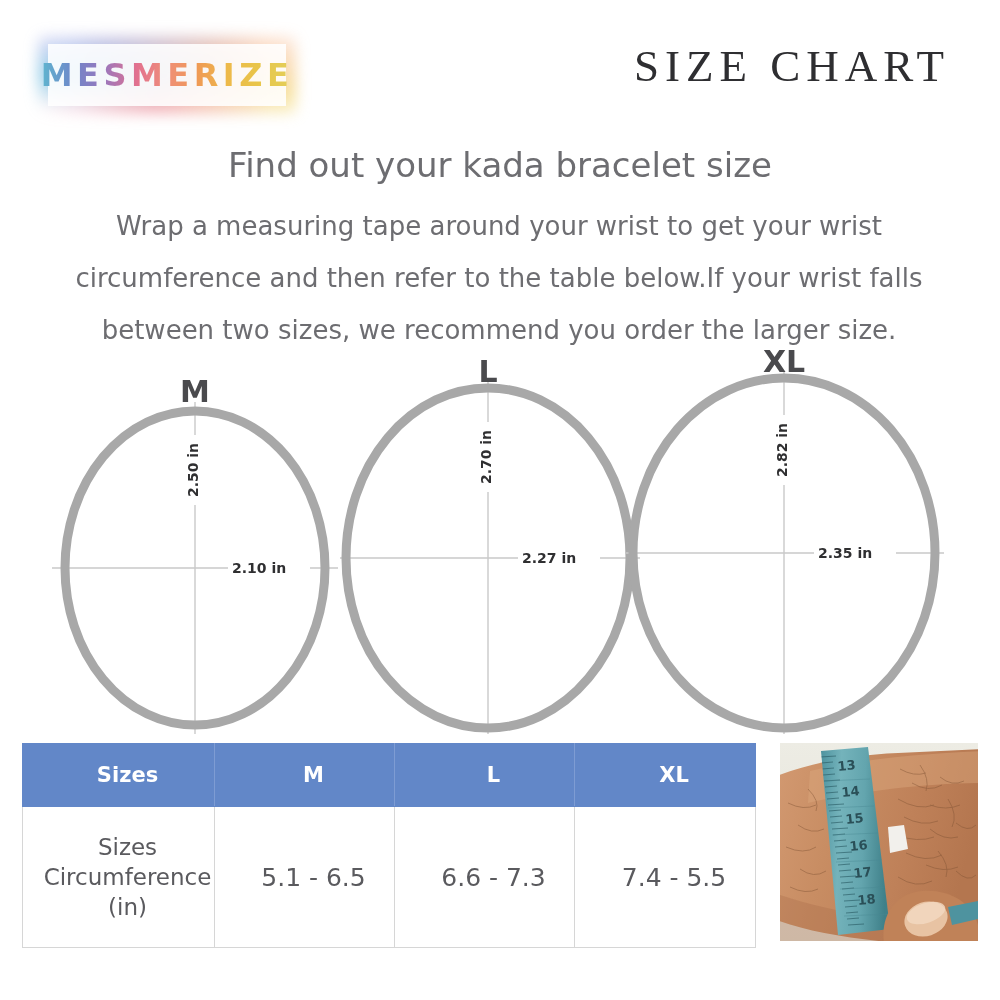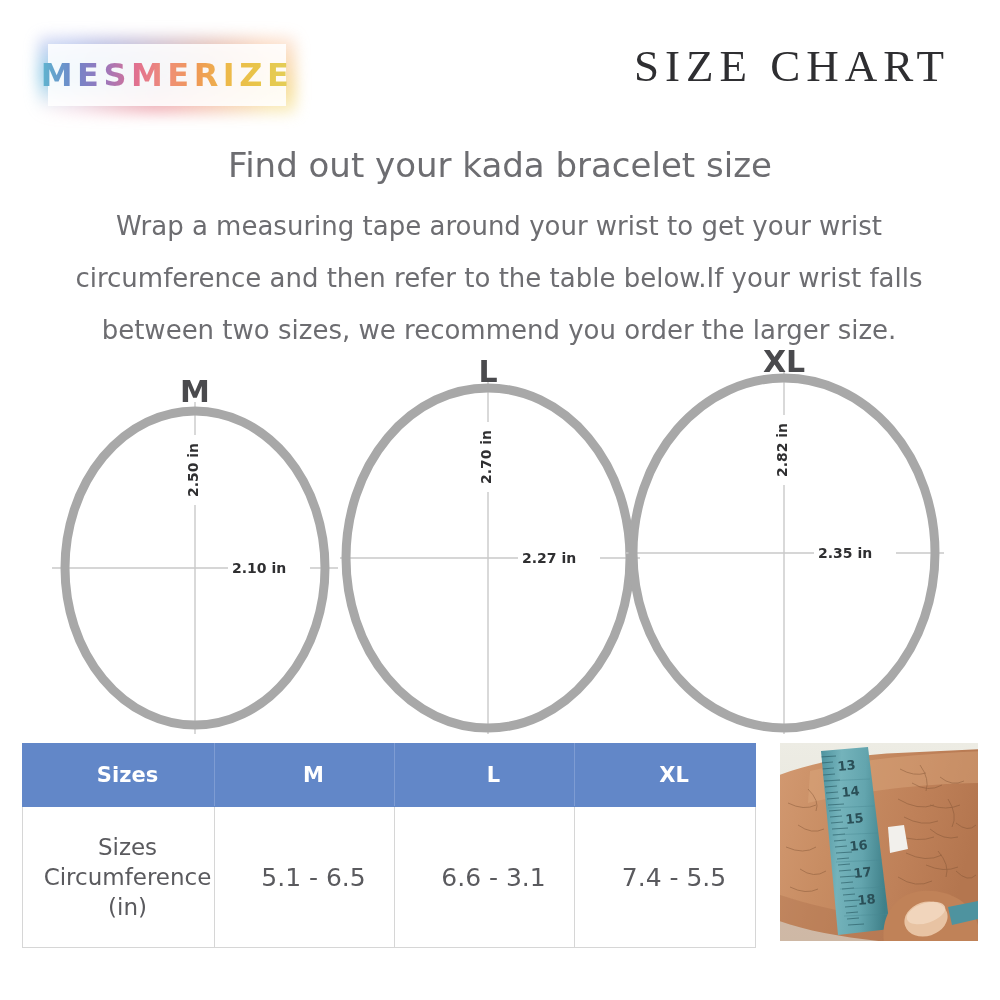--- a/index.html
+++ b/index.html
@@ -238,21 +238,21 @@
     </tr>
   </thead>
   <tbody>
     <tr>
       <td class="row-header">
         <div>Sizes</div>
         <div>Circumference</div>
         <div>(in)</div>
       </td>
       <td>5.1 - 6.5</td>
-      <td>6.6 - 3.1</td>
+      <td>6.6 - 7.3</td>
       <td>7.4 - 5.5</td>
     </tr>
   </tbody>
 </table>
 
 <div id="wrist-photo">
   <svg width="198" height="198" viewBox="0 0 198 198" xmlns="http://www.w3.org/2000/svg">
     <defs>
       <linearGradient id="skinGrad" x1="0" y1="0" x2="1" y2="0.25">
         <stop offset="0%" stop-color="#d39a72"></stop>

